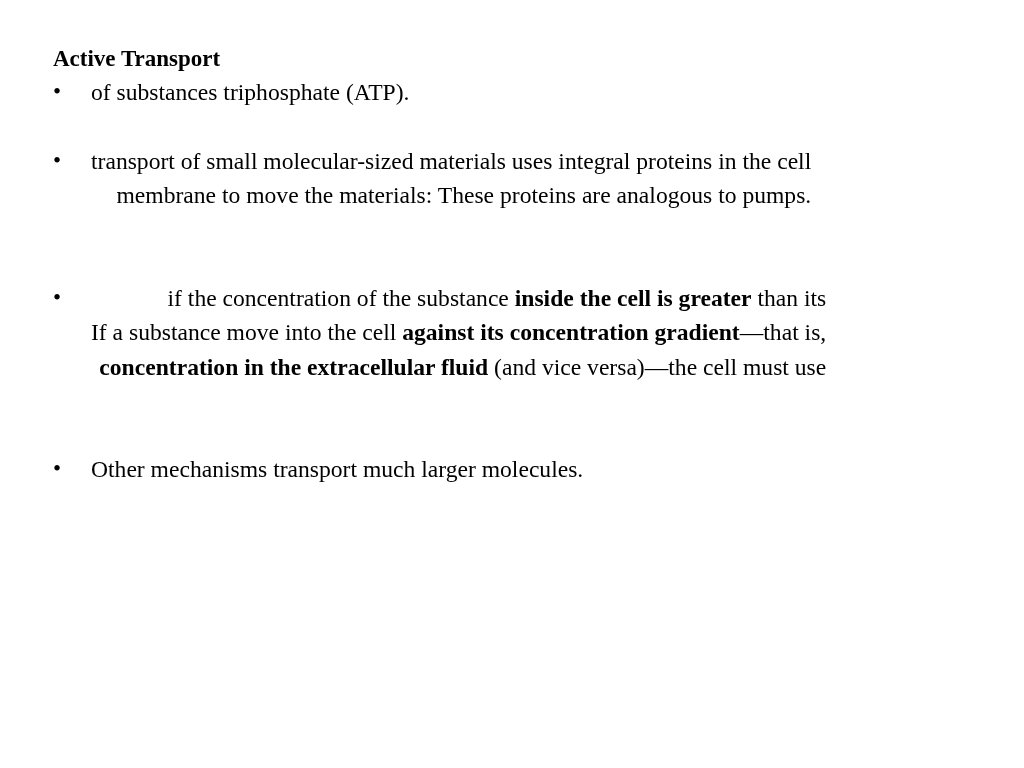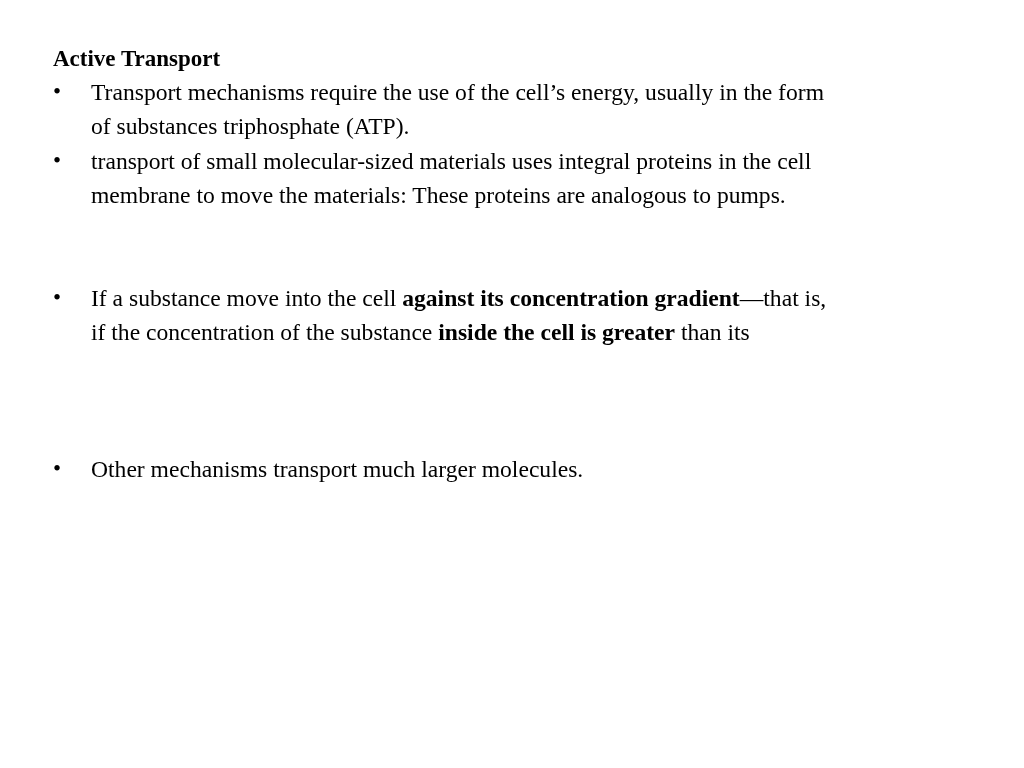--- a/index.html
+++ b/index.html
@@ -1,60 +1,62 @@
 <!DOCTYPE html>
 <html><head>
   <meta charset="utf-8">
   <style>
     html, body { margin: 0; padding: 0; }
     body {
       width: 1024px; height: 768px; background: #ffffff; overflow: hidden;
       font-family: "Liberation Serif", serif; color: #000000;
     }
-    .slide { position: absolute; left: 0; top: 0; width: 1024px; height: 768px; }
+    .slide { position: absolute; left: 0; top: 0; width: 1024px; height: 768px; text-align: right; }
     .title {
       position: absolute; left: 53px; top: 42px;
       font-size: 23px; font-weight: bold; line-height: 34px;
     }
     .bullet { position: absolute; left: 53px; width: 960px; }
     .dot { position: absolute; left: 0; top: 0; font-size: 23px; line-height: 34.4px; }
     .text { position: absolute; left: 38px; top: 0; font-size: 23.6px; line-height: 34.4px; white-space: nowrap; }
     .line { display: block; }
     b { font-weight: bold; }
   </style>
 </head>
 <body>
 
 <div class="slide">
   <div class="title">Active Transport</div>
 
   <div class="bullet" style="top:75px;">
     <span class="dot">•</span>
     <div class="text">
-      <span class="line">Transport mechanisms require the use of the cell’s energy, usually in the form</span>
       <span class="line">of substances triphosphate (ATP).</span>
     </div>
   </div>
 
   <div class="bullet" style="top:144px;">
     <span class="dot">•</span>
     <div class="text">
       <span class="line">transport of small molecular-sized materials uses integral proteins in the cell</span>
       <span class="line">membrane to move the materials: These proteins are analogous to pumps.</span>
     </div>
   </div>
 
   <div class="bullet" style="top:281px;">
     <span class="dot">•</span>
     <div class="text">
       <span class="line">
+        <span>if the concentration of the substance </span><b>inside the cell is greater</b><span> than its</span>
+      </span>
+      <span class="line">
         <span>If a substance move into the cell </span><b>against its concentration gradient</b><span>—that is,</span>
       </span>
       <span class="line">
-        <span>if the concentration of the substance </span><b>inside the cell is greater</b><span> than its</span>
+        <b>concentration in the extracellular fluid</b><span> (and vice versa)—the cell must use</span>
       </span>
     </div>
   </div>
 
   <div class="bullet" style="top:452px;">
     <span class="dot">•</span>
     <div class="text">
       <span class="line">Other mechanisms transport much larger molecules.</span>
     </div>
   </div>

